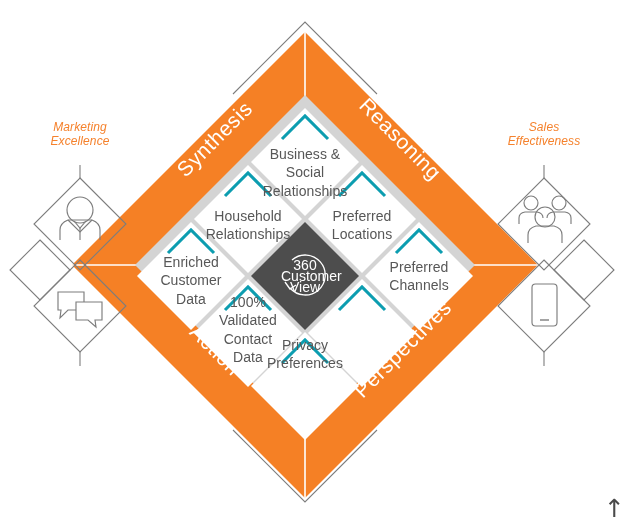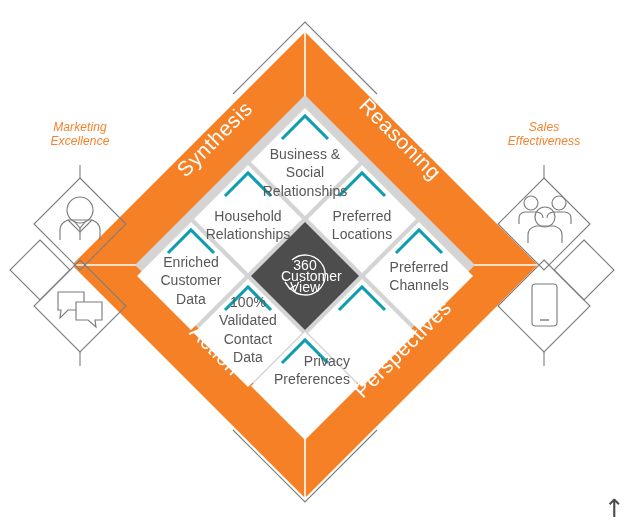--- a/index.html
+++ b/index.html
@@ -210,21 +210,21 @@
 
   <div class="txt cell-label" style="left:374px; top:258px; width:90px;">Preferred
 Channels</div>
 
   <div class="txt cell-label" style="left:203px; top:293px; width:90px;">100%
 Validated
 Contact
 Data</div>
 
 
-  <div class="txt cell-label" style="left:260px; top:352px; width:90px;text-align:right;">Privacy
+  <div class="txt cell-label" style="left:260px; top:336px; width:90px;">Privacy
 Preferences</div>
 
   <div class="txt center-label" style="left:281px; top:256px; width:48px;">360</div>
   <div class="txt center-label" style="left:281px; top:267px; width:48px;">Customer</div>
   <div class="txt center-label" style="left:281px; top:278px; width:48px;">View</div>
 
   <div class="cursor-arrow" style="left:604px; top:496px;">↑</div>
 
 </div>
 

